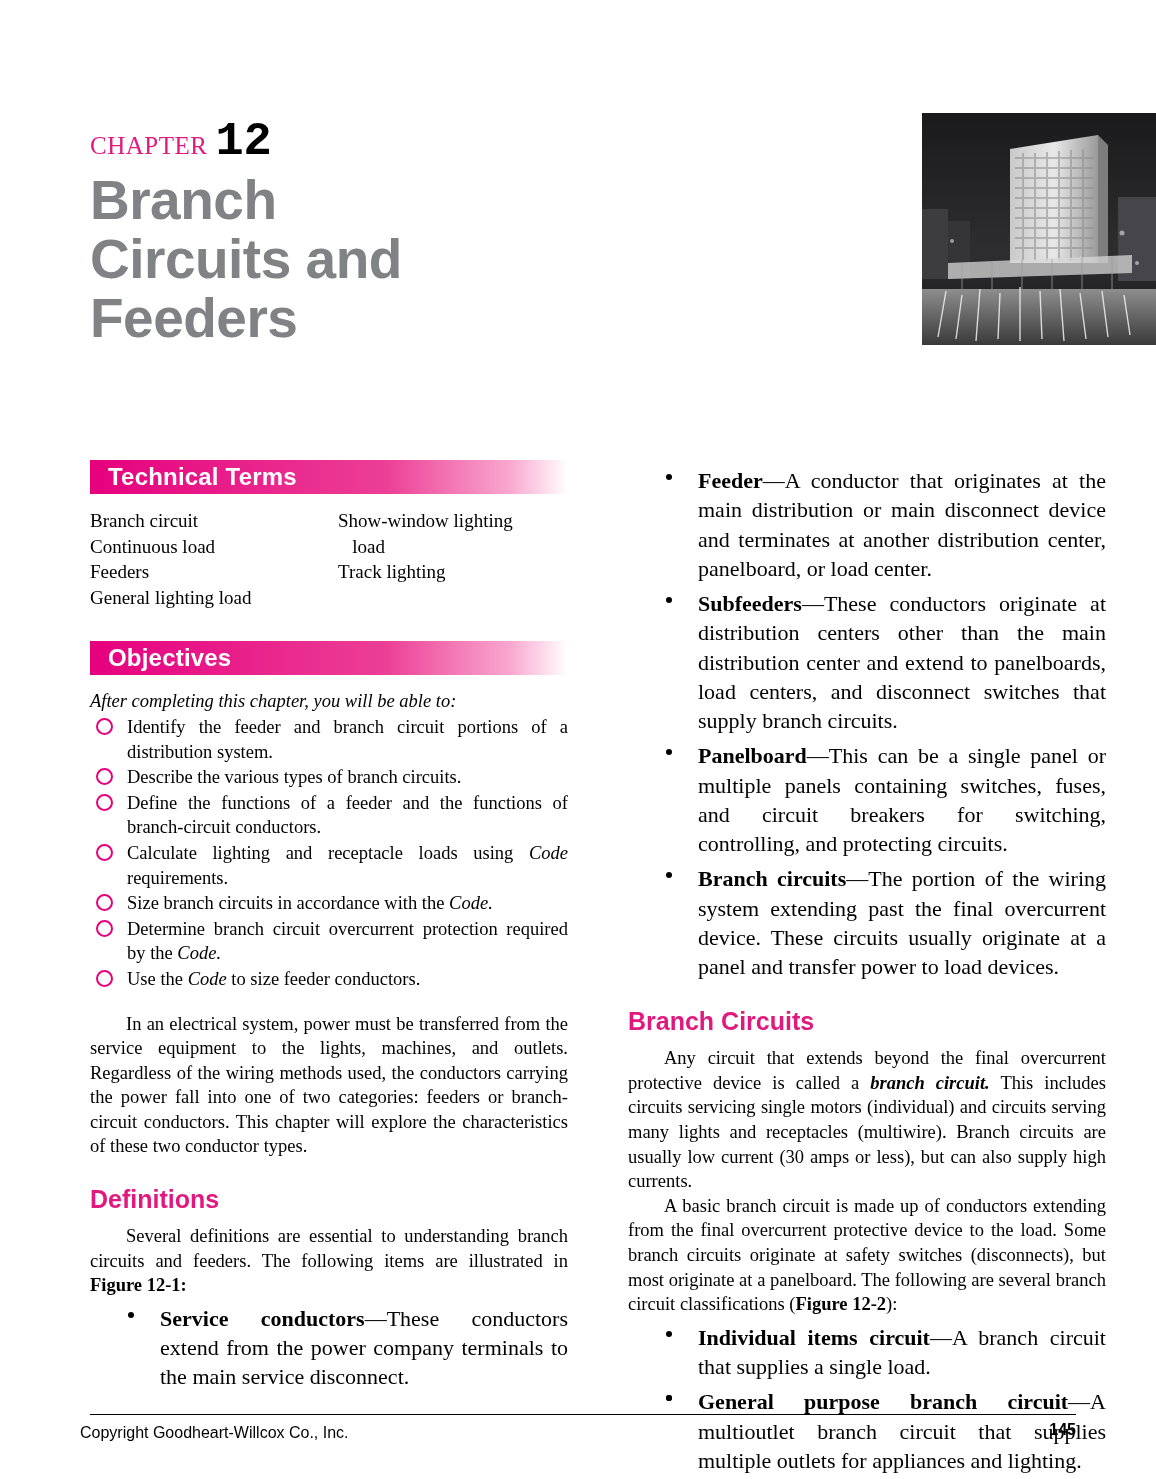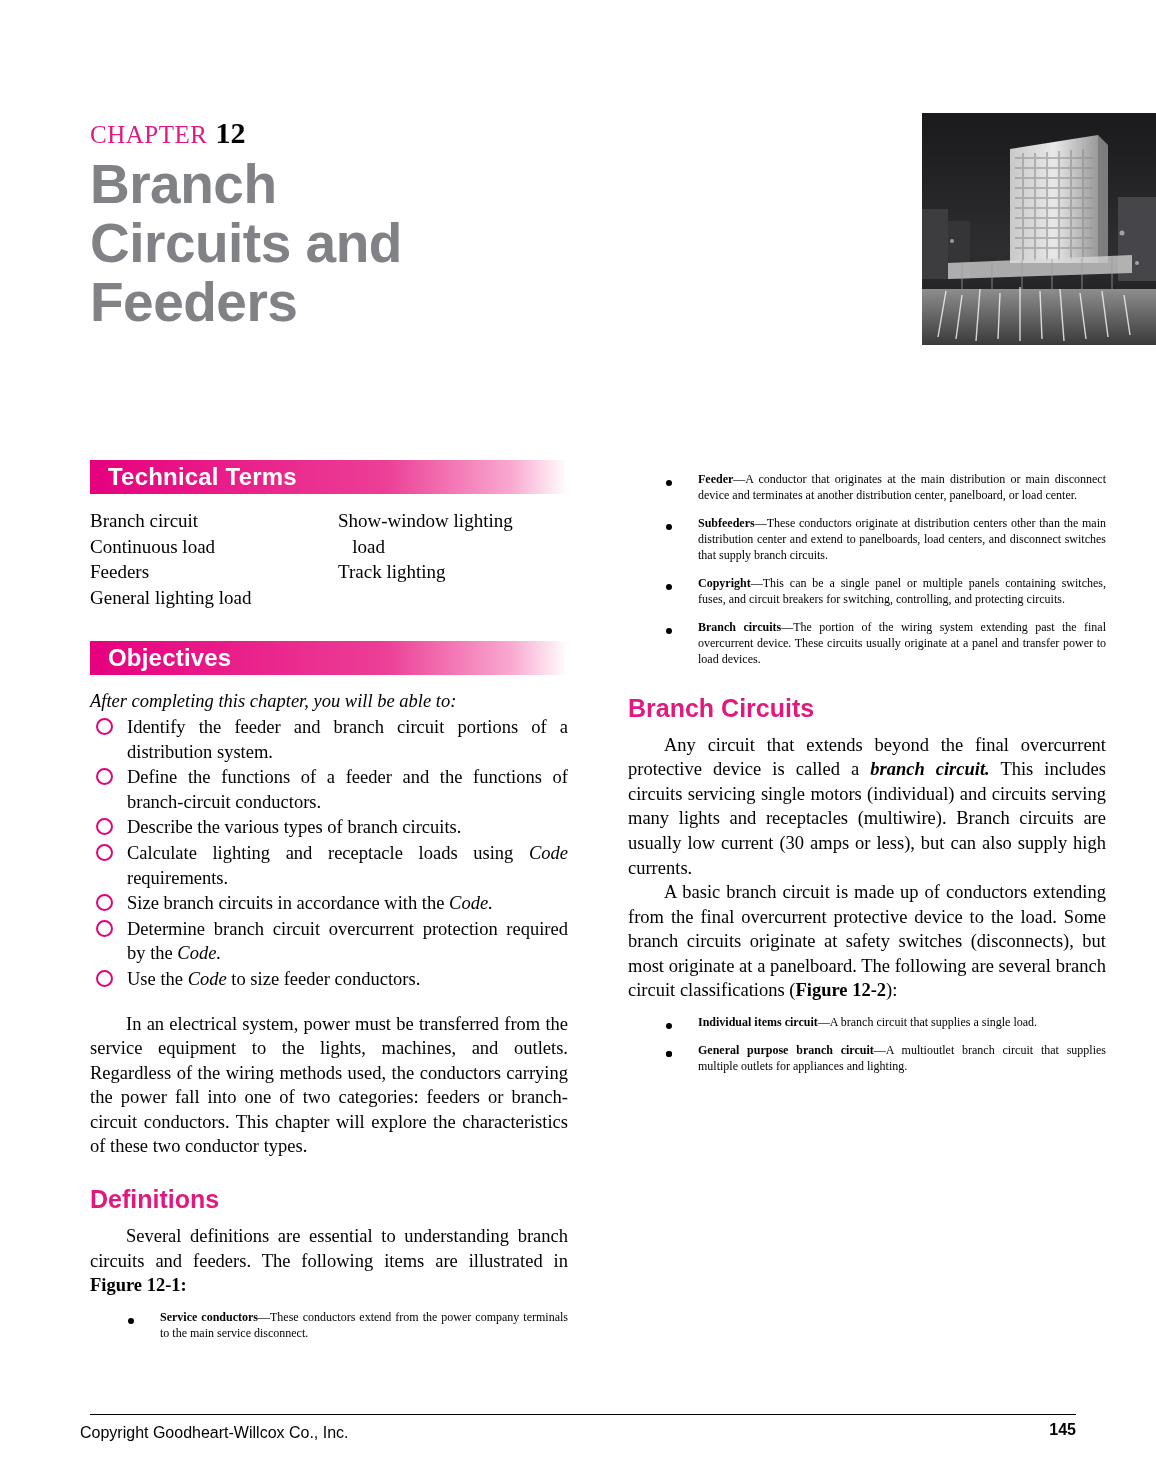--- a/index.html
+++ b/index.html
@@ -30,23 +30,23 @@
     align-items: baseline;
     gap: 8px;
   }
   .chapter-word {
     font-family: "Liberation Serif", serif;
     font-size: 25px;
     letter-spacing: 0.5px;
     color: #e1197f;
   }
   .chapter-number {
-    font-family: Liberation Serif, serif;
-    font-weight: bold;
-    font-size: 30px;
+    font-family: Liberation Mono, monospace;
+    font-weight: bold;
+    font-size: 47px;
     color: #000000;
     line-height: 1;
   }
   .chapter-title {
     font-family: "Liberation Sans", sans-serif;
     font-weight: bold;
     font-size: 55px;
     line-height: 1.07;
     color: #808285;
     margin-top: 6px;
@@ -159,23 +159,23 @@
 
   
   ul.bullets {
     list-style: none;
     margin: 0;
     padding: 0;
   }
   ul.bullets li {
     position: relative;
     padding-left: 70px;
-    margin-top: 12px;
+    margin-top: 6px;
     text-align: justify;
-    font-size: 12px;
+    font-size: 22px;
     line-height: 1.33;
   }
   ul.bullets li .dot {
     position: absolute;
     left: 38px;
     top: 8px;
     width: 6px;
     height: 6px;
     background: #000;
     border-radius: 50%;
@@ -326,22 +326,22 @@
     </div>
 
     <div class="bar">
       <span class="bar-text">Objectives</span>
     </div>
 
     <div class="obj-intro">After completing this chapter, you will be able to:</div>
 
     <ul class="obj-list">
       <li><span class="marker"></span><span>Identify the feeder and branch circuit portions of a distribution system.</span></li>
+      <li><span class="marker"></span><span>Describe the various types of branch circuits.</span></li>
       <li><span class="marker"></span><span>Define the functions of a feeder and the functions of branch-circuit conductors.</span></li>
-      <li><span class="marker"></span><span>Describe the various types of branch circuits.</span></li>
       <li><span class="marker"></span><span>Calculate lighting and receptacle loads using <i>Code</i> requirements.</span></li>
       <li><span class="marker"></span><span>Size branch circuits in accordance with the <i>Code.</i></span></li>
       <li><span class="marker"></span><span>Determine branch circuit overcurrent protection required by the <i>Code.</i></span></li>
       <li><span class="marker"></span><span>Use the <i>Code</i> to size feeder conductors.</span></li>
     </ul>
 
     <p class="body gap">In an electrical system, power must be transferred from the service equipment to the lights, machines, and outlets. Regardless of the wiring methods used, the conductors carrying the power fall into one of two categories: feeders or branch-circuit conductors. This chapter will explore the characteristics of these two conductor types.</p>
 
     <div class="section-head">Definitions</div>
 
@@ -350,21 +350,21 @@
     <ul class="bullets">
       <li><span class="dot"></span><span><b>Service conductors</b>—These conductors extend from the power company terminals to the main service disconnect.</span></li>
     </ul>
   </div>
 
   <div class="col col-right">
 
     <ul class="bullets">
       <li><span class="dot"></span><span><b>Feeder</b>—A conductor that originates at the main distribution or main disconnect device and terminates at another distribution center, panelboard, or load center.</span></li>
       <li><span class="dot"></span><span><b>Subfeeders</b>—These conductors originate at distribution centers other than the main distribution center and extend to panelboards, load centers, and disconnect switches that supply branch circuits.</span></li>
-      <li><span class="dot"></span><span><b>Copyright</b>—This can be a single panel or multiple panels containing switches, fuses, and circuit breakers for switching, controlling, and protecting circuits.</span></li>
+      <li><span class="dot"></span><span><b>Panelboard</b>—This can be a single panel or multiple panels containing switches, fuses, and circuit breakers for switching, controlling, and protecting circuits.</span></li>
       <li><span class="dot"></span><span><b>Branch circuits</b>—The portion of the wiring system extending past the final overcurrent device. These circuits usually originate at a panel and transfer power to load devices.</span></li>
     </ul>
 
     <div class="section-head">Branch Circuits</div>
 
     <p class="body">Any circuit that extends beyond the final overcurrent protective device is called a <i><b>branch circuit.</b></i> This includes circuits servicing single motors (individual) and circuits serving many lights and receptacles (multiwire). Branch circuits are usually low current (30 amps or less), but can also supply high currents.</p>
     <p class="body">A basic branch circuit is made up of conductors extending from the final overcurrent protective device to the load. Some branch circuits originate at safety switches (disconnects), but most originate at a panelboard. The following are several branch circuit classifications (<b>Figure 12-2</b>):</p>
 
     <ul class="bullets">
       <li><span class="dot"></span><span><b>Individual items circuit</b>—A branch circuit that supplies a single load.</span></li>

